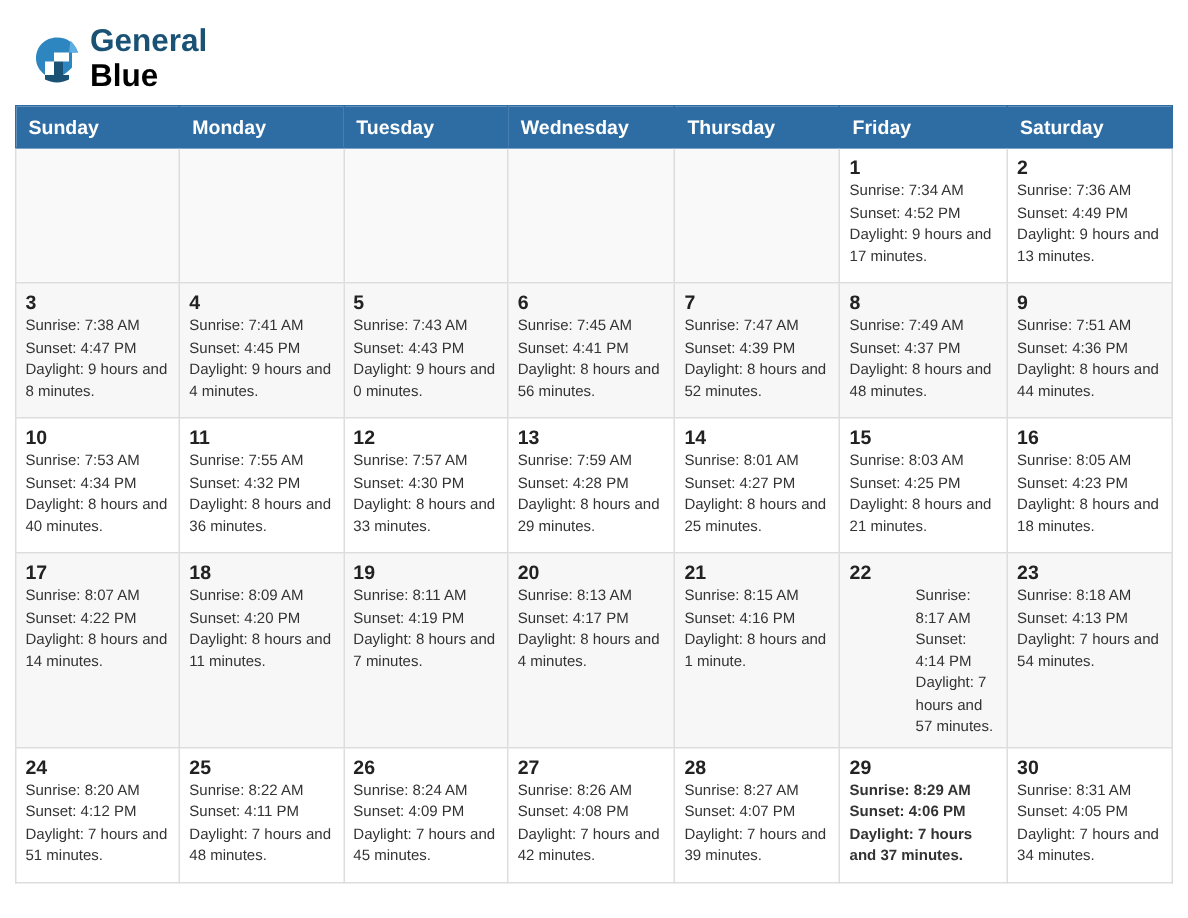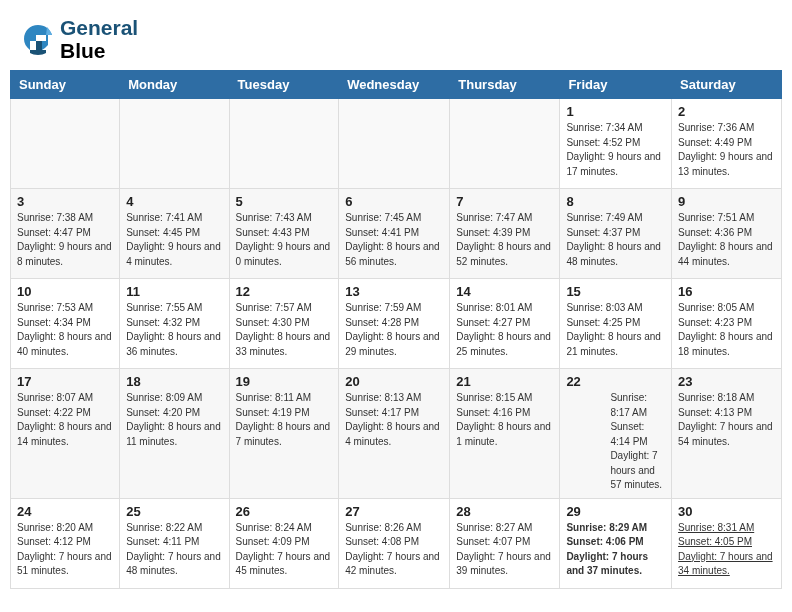--- a/index.html
+++ b/index.html
@@ -272,20 +272,20 @@
 Daylight: 7 hours and 39 minutes.</div>
           </td>
           <td>
             <div class="day-num">29</div>
             <div class="day-info" style="white-space: pre-line; font-weight: bold;">Sunrise: 8:29 AM
 Sunset: 4:06 PM
 Daylight: 7 hours and 37 minutes.</div>
           </td>
           <td>
             <div class="day-num">30</div>
-            <div class="day-info" style="white-space: pre-line; text-decoration: underline;">Sunrise: 8:31 AM
+            <div class="day-info" style="white-space: pre-line;">Sunrise: 8:31 AM
 Sunset: 4:05 PM
 Daylight: 7 hours and 34 minutes.</div>
           </td>
         </tr>
       </tbody>
   </table>
 </div>
 
 </body></html>

